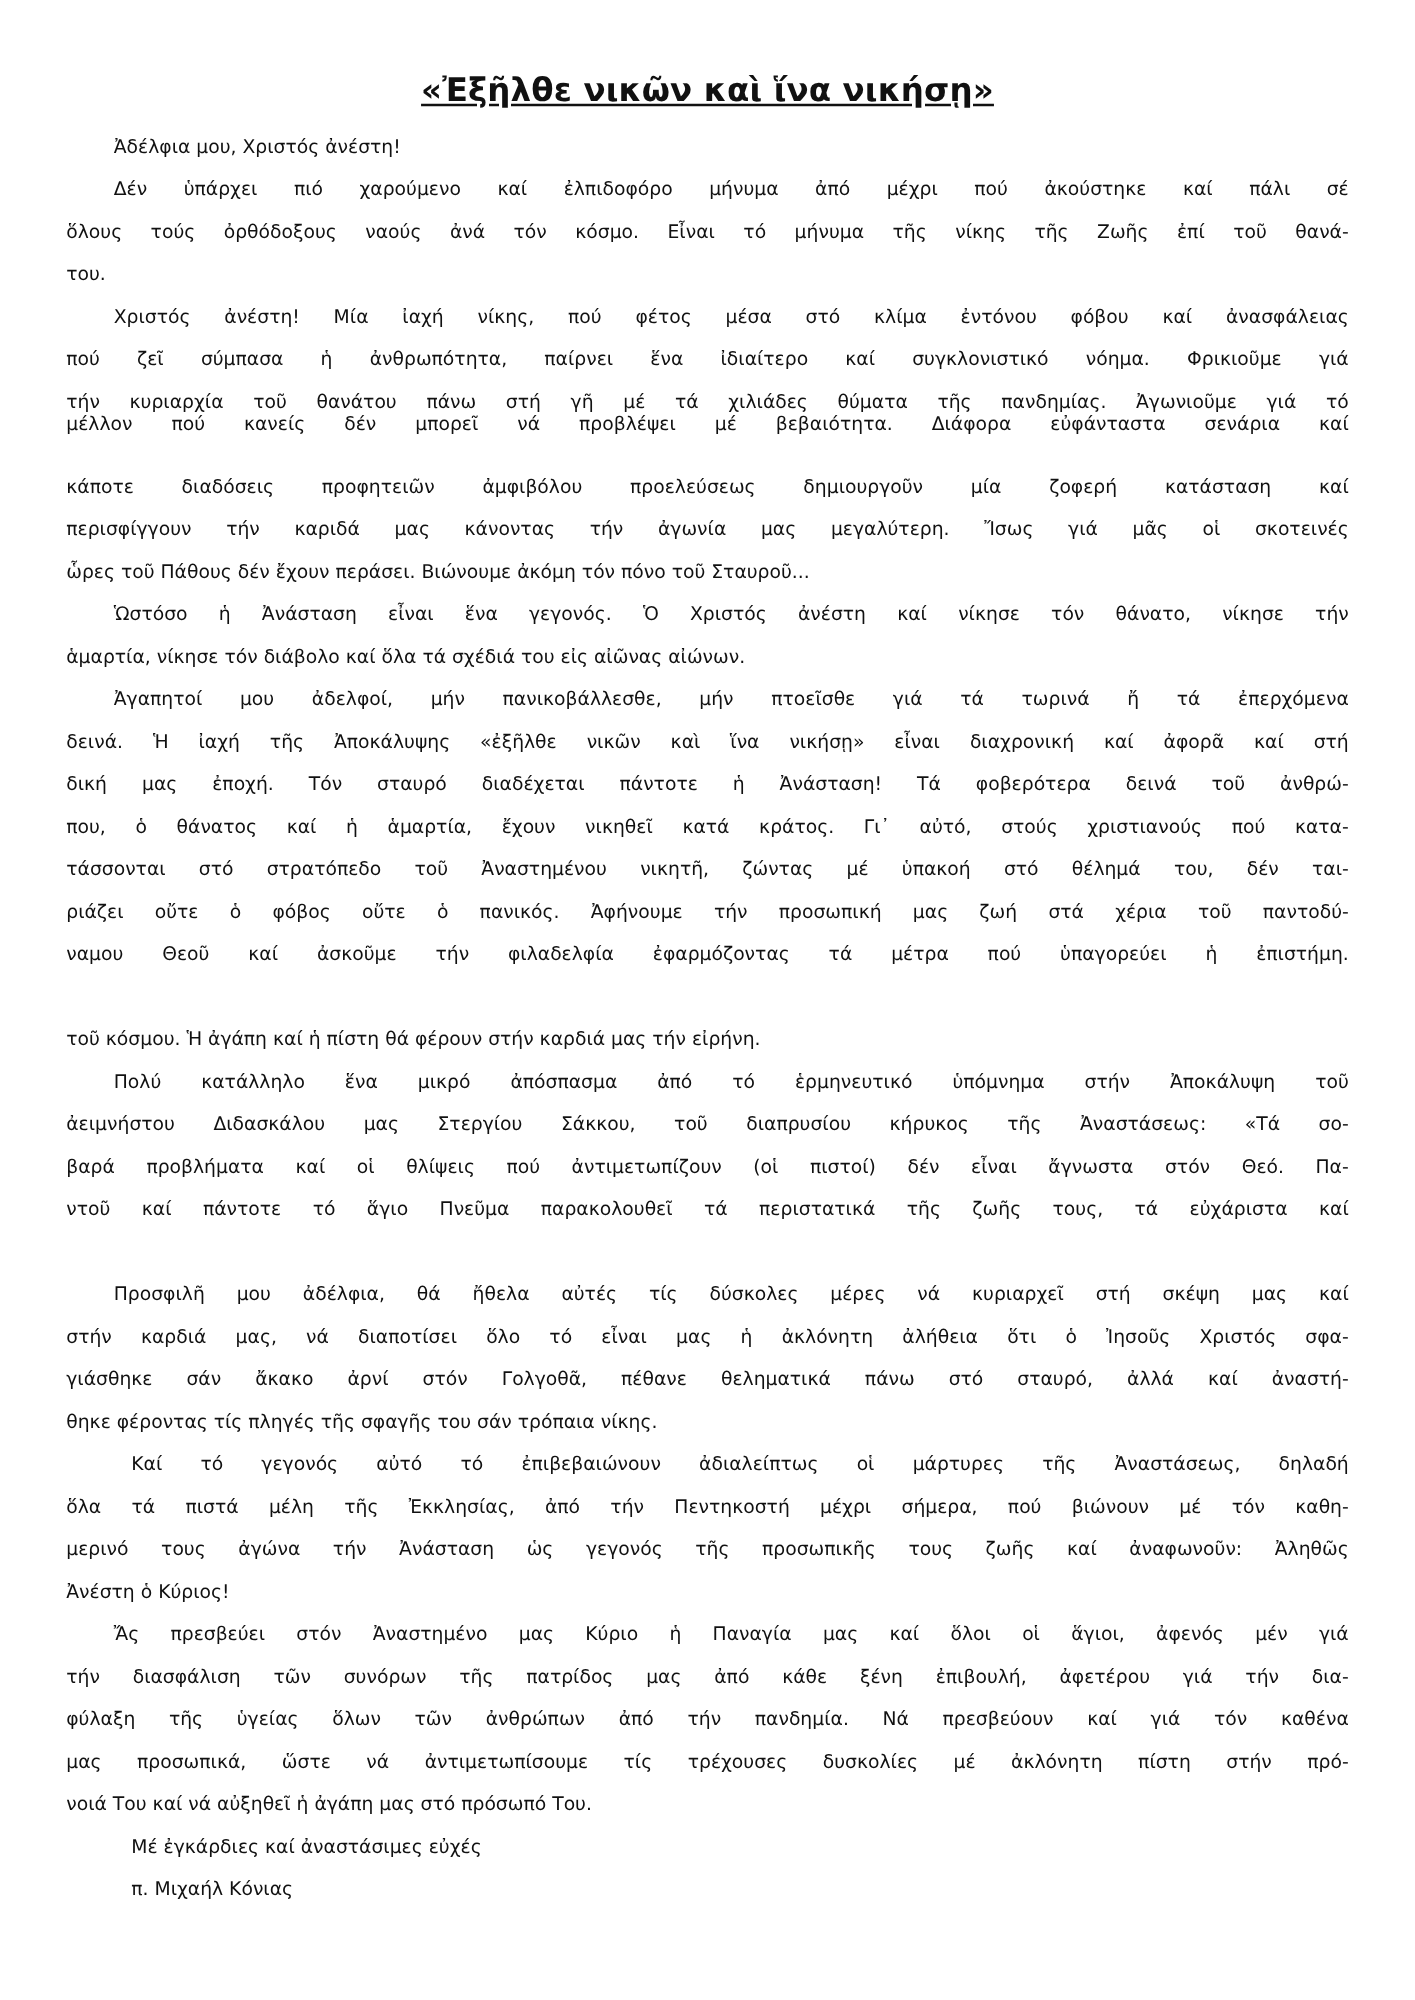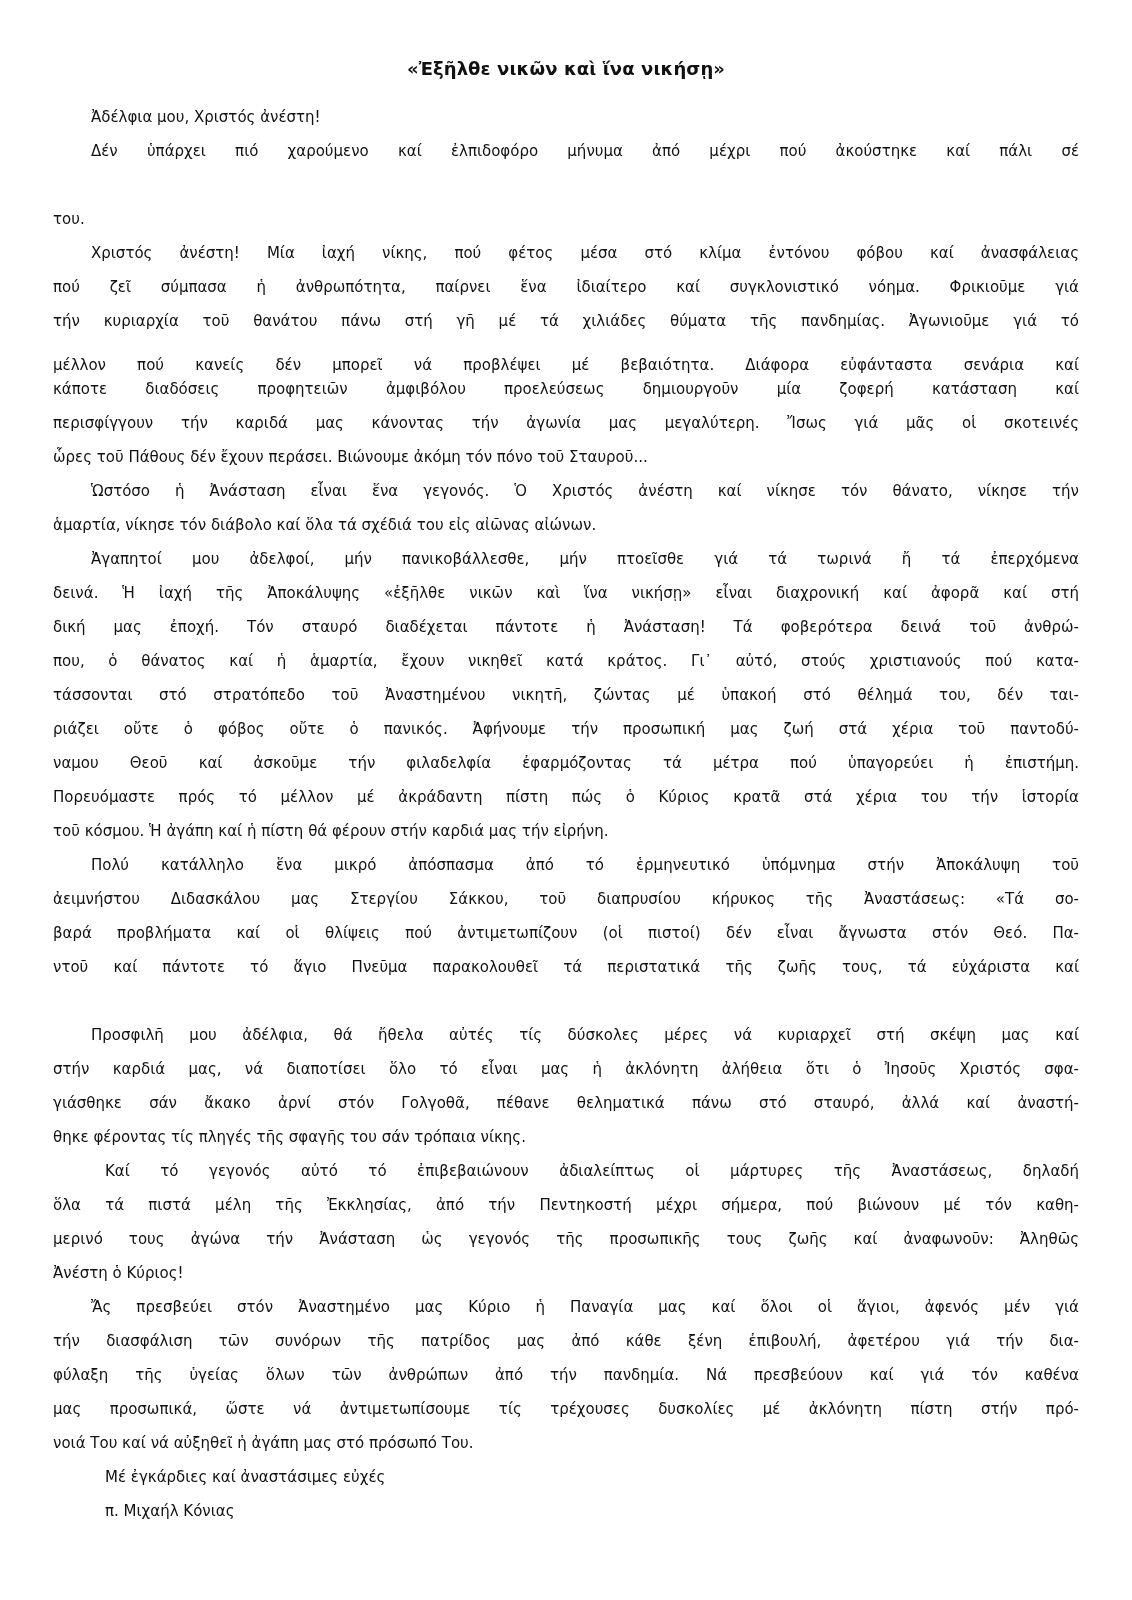--- a/index.html
+++ b/index.html
@@ -4,60 +4,60 @@
 <style>
   html, body { margin: 0; padding: 0; background: #ffffff; }
   body {
     width: 1132px; height: 1600px; overflow: hidden; position: relative;
     font-family: "DejaVu Sans", "Liberation Sans", sans-serif;
     color: #111111;
   }
   .page { position: absolute; left: 0; top: 0; width: 1132px; height: 1600px; background: #fff; }
   .title {
     position: absolute; top: 58px; left: 0; width: 1132px; text-align: center;
-    font-weight: bold; font-size: 18px; letter-spacing: 0.1px;
+    font-weight: bold; font-size: 26px; letter-spacing: 0.1px; text-decoration: underline;
   }
   .line {
     position: absolute; left: 53px; width: 1026px; height: 34px;
     font-size: 15px; line-height: 34px; white-space: nowrap;
     text-align: justify; text-align-last: justify;
   }
   .line.indent { left: 91px; width: 988px; }
   .line.indent2 { left: 105px; width: 974px; }
   .line.last { text-align-last: left; }
 </style>
 </head>
 <body>
 
 <div class="page">
   <div class="title">«Ἐξῆλθε νικῶν καὶ ἵνα νικήσῃ»</div>
 
   <div class="line indent last" style="top:100px">Ἀδέλφια μου, Χριστός ἀνέστη!</div>
   <div class="line indent" style="top:134px">Δέν ὑπάρχει πιό χαρούμενο καί ἐλπιδοφόρο μήνυμα ἀπό μέχρι πού ἀκούστηκε καί πάλι σέ</div>
+  <div class="line" style="top:168px">ὅλους τούς ὀρθόδοξους ναούς ἀνά τόν κόσμο. Εἶναι τό μήνυμα τῆς νίκης τῆς Ζωῆς ἐπί τοῦ θανά-</div>
   <div class="line last" style="top:202px">του.</div>
 
   <div class="line indent" style="top:236px">Χριστός ἀνέστη! Μία ἰαχή νίκης, πού φέτος μέσα στό κλίμα ἐντόνου φόβου καί ἀνασφάλειας</div>
   <div class="line" style="top:270px">πού ζεῖ σύμπασα ἡ ἀνθρωπότητα, παίρνει ἕνα ἰδιαίτερο καί συγκλονιστικό νόημα. Φρικιοῦμε γιά</div>
   <div class="line" style="top:304px">τήν κυριαρχία τοῦ θανάτου πάνω στή γῆ μέ τά χιλιάδες θύματα τῆς πανδημίας. Ἀγωνιοῦμε γιά τό</div>
-  <div class="line" style="top:348px">μέλλον πού κανείς δέν μπορεῖ νά προβλέψει μέ βεβαιότητα. Διάφορα εὐφάνταστα σενάρια καί</div>
+  <div class="line" style="top:322px">μέλλον πού κανείς δέν μπορεῖ νά προβλέψει μέ βεβαιότητα. Διάφορα εὐφάνταστα σενάρια καί</div>
   <div class="line" style="top:372px">κάποτε διαδόσεις προφητειῶν ἀμφιβόλου προελεύσεως δημιουργοῦν μία ζοφερή κατάσταση καί</div>
   <div class="line" style="top:406px">περισφίγγουν τήν καριδά μας κάνοντας τήν ἀγωνία μας μεγαλύτερη. Ἴσως γιά μᾶς οἱ σκοτεινές</div>
   <div class="line last" style="top:440px">ὧρες τοῦ Πάθους δέν ἔχουν περάσει. Βιώνουμε ἀκόμη τόν πόνο τοῦ Σταυροῦ...</div>
 
   <div class="line indent" style="top:474px">Ὡστόσο ἡ Ἀνάσταση εἶναι ἕνα γεγονός. Ὁ Χριστός ἀνέστη καί νίκησε τόν θάνατο, νίκησε τήν</div>
   <div class="line last" style="top:508px">ἁμαρτία, νίκησε τόν διάβολο καί ὅλα τά σχέδιά του εἰς αἰῶνας αἰώνων.</div>
 
   <div class="line indent" style="top:542px">Ἀγαπητοί μου ἀδελφοί, μήν πανικοβάλλεσθε, μήν πτοεῖσθε γιά τά τωρινά ἤ τά ἐπερχόμενα</div>
   <div class="line" style="top:576px">δεινά. Ἡ ἰαχή τῆς Ἀποκάλυψης «ἐξῆλθε νικῶν καὶ ἵνα νικήσῃ» εἶναι διαχρονική καί ἀφορᾶ καί στή</div>
   <div class="line" style="top:610px">δική μας ἐποχή. Τόν σταυρό διαδέχεται πάντοτε ἡ Ἀνάσταση! Τά φοβερότερα δεινά τοῦ ἀνθρώ-</div>
   <div class="line" style="top:644px">που, ὁ θάνατος καί ἡ ἁμαρτία, ἔχουν νικηθεῖ κατά κράτος. Γι᾽ αὐτό, στούς χριστιανούς πού κατα-</div>
   <div class="line" style="top:678px">τάσσονται στό στρατόπεδο τοῦ Ἀναστημένου νικητῆ, ζώντας μέ ὑπακοή στό θέλημά του, δέν ται-</div>
   <div class="line" style="top:712px">ριάζει οὔτε ὁ φόβος οὔτε ὁ πανικός. Ἀφήνουμε τήν προσωπική μας ζωή στά χέρια τοῦ παντοδύ-</div>
   <div class="line" style="top:746px">ναμου Θεοῦ καί ἀσκοῦμε τήν φιλαδελφία ἐφαρμόζοντας τά μέτρα πού ὑπαγορεύει ἡ ἐπιστήμη.</div>
-  <div class="line" style="top:780px">Πορευόμαστε πρός τό μέλλον μέ ἀκράδαντη πίστη πώς ὁ Κύριος κρατᾶ στά χέρια του τήν ἱστορία</div>
   <div class="line last" style="top:814px">τοῦ κόσμου. Ἡ ἀγάπη καί ἡ πίστη θά φέρουν στήν καρδιά μας τήν εἰρήνη.</div>
 
   <div class="line indent" style="top:848px">Πολύ κατάλληλο ἕνα μικρό ἀπόσπασμα ἀπό τό ἑρμηνευτικό ὑπόμνημα στήν Ἀποκάλυψη τοῦ</div>
   <div class="line" style="top:882px">ἀειμνήστου Διδασκάλου μας Στεργίου Σάκκου, τοῦ διαπρυσίου κήρυκος τῆς Ἀναστάσεως: «Τά σο-</div>
   <div class="line" style="top:916px">βαρά προβλήματα καί οἱ θλίψεις πού ἀντιμετωπίζουν (οἱ πιστοί) δέν εἶναι ἄγνωστα στόν Θεό. Πα-</div>
   <div class="line" style="top:950px">ντοῦ καί πάντοτε τό ἅγιο Πνεῦμα παρακολουθεῖ τά περιστατικά τῆς ζωῆς τους, τά εὐχάριστα καί</div>
 
   <div class="line indent" style="top:1018px">Προσφιλῆ μου ἀδέλφια, θά ἤθελα αὐτές τίς δύσκολες μέρες νά κυριαρχεῖ στή σκέψη μας καί</div>
   <div class="line" style="top:1052px">στήν καρδιά μας, νά διαποτίσει ὅλο τό εἶναι μας ἡ ἀκλόνητη ἀλήθεια ὅτι ὁ Ἰησοῦς Χριστός σφα-</div>
   <div class="line" style="top:1086px">γιάσθηκε σάν ἄκακο ἀρνί στόν Γολγοθᾶ, πέθανε θεληματικά πάνω στό σταυρό, ἀλλά καί ἀναστή-</div>

